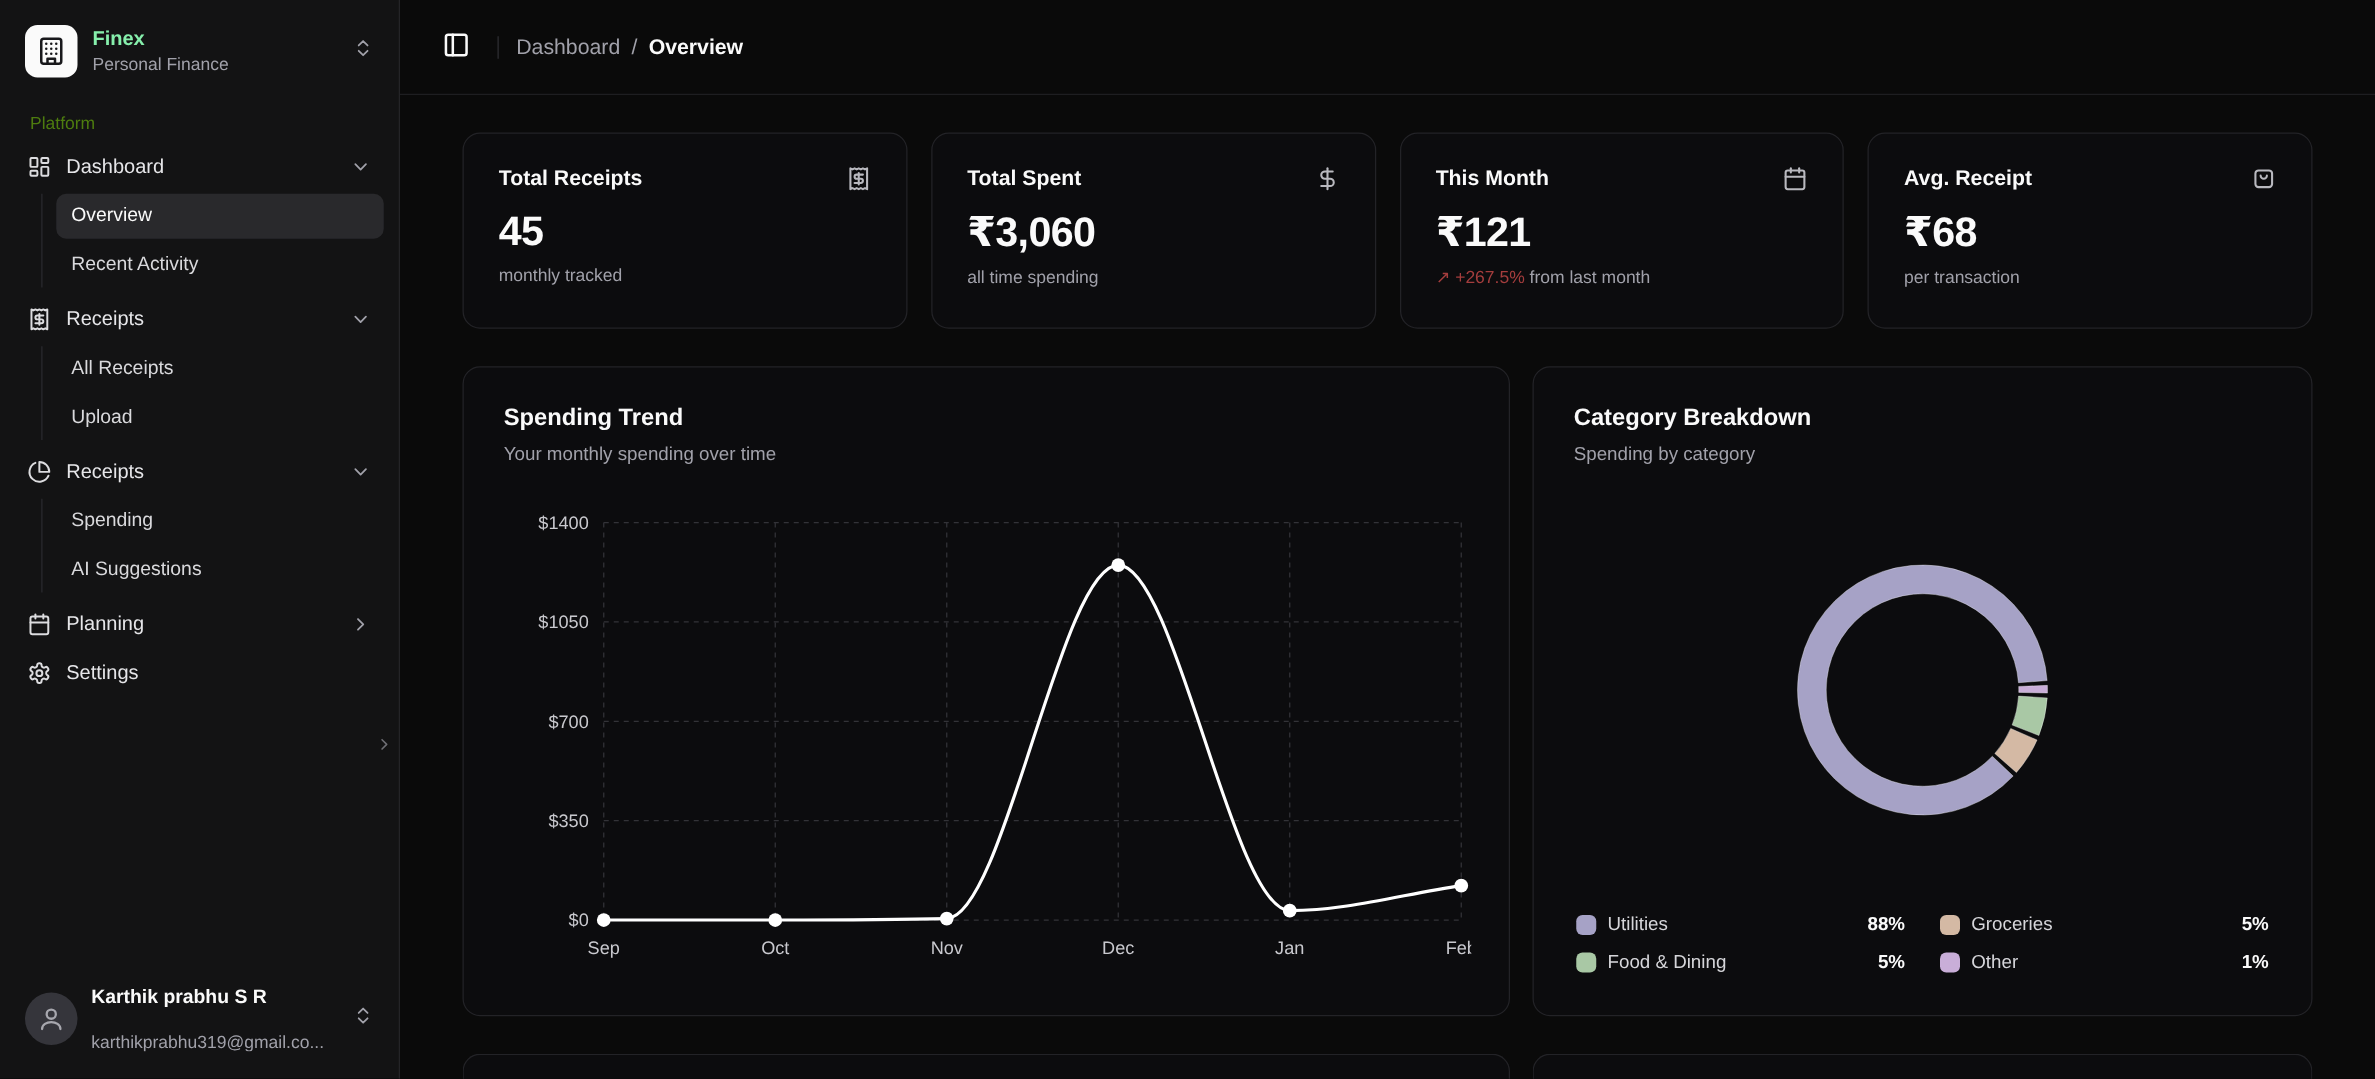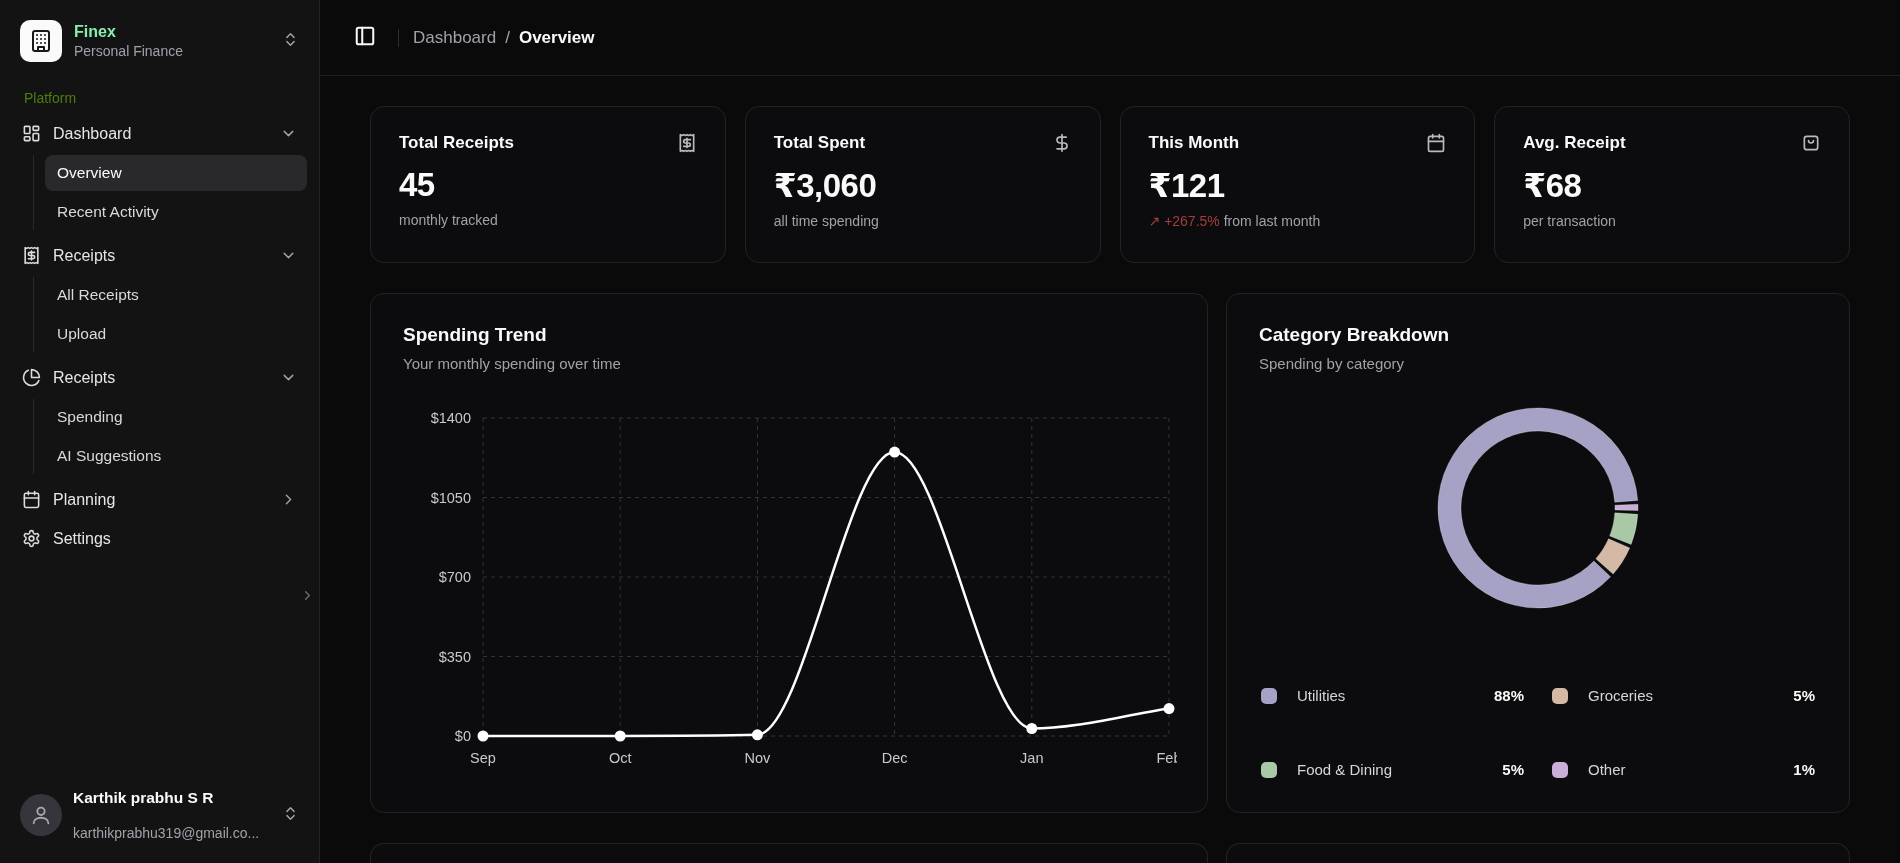--- a/index.html
+++ b/index.html
@@ -74,21 +74,21 @@
   .charts-row { display:grid; grid-template-columns:838px 624px; gap:18px; margin-top:30px; }
   .chart-card { height:520px; padding:30px 32px; display:flex; flex-direction:column; }
   .chart-title { font-size:19px; font-weight:bold; }
   .chart-subtitle { font-size:15px; color:#a1a1aa; margin-top:9px; }
   .trend-svg-wrap { margin-top:32px; }
   svg text.tick { fill:#c9c9ce; font-size:14.5px; font-family:"Liberation Sans","DejaVu Sans",sans-serif; }
   svg line.grid { stroke:#333338; stroke-width:1; stroke-dasharray:4 4; }
 
   .donut-wrap { flex:1; display:flex; align-items:center; justify-content:center; }
   .legend { display:grid; grid-template-columns:1fr 1fr; column-gap:28px; row-gap:13px; padding:0 2px 4px; }
-  .legend-item { display:flex; align-items:center; gap:20px;margin-top:44px; }
+  .legend-item { display:flex; align-items:center; gap:9px; }
   .swatch { width:16px; height:16px; border-radius:5px; flex:none; }
   .legend-name { font-size:15px; color:#d6d6da; }
   .legend-pct { margin-left:auto; font-size:15px; font-weight:bold; color:#fafafa; }
 
   .partials-row { display:grid; grid-template-columns:838px 624px; gap:18px; margin-top:30px; }
   .partial-card { height:60px; border-radius:14px 14px 0 0; border-bottom:none; }
 </style>
 </head>
 <body>
 

